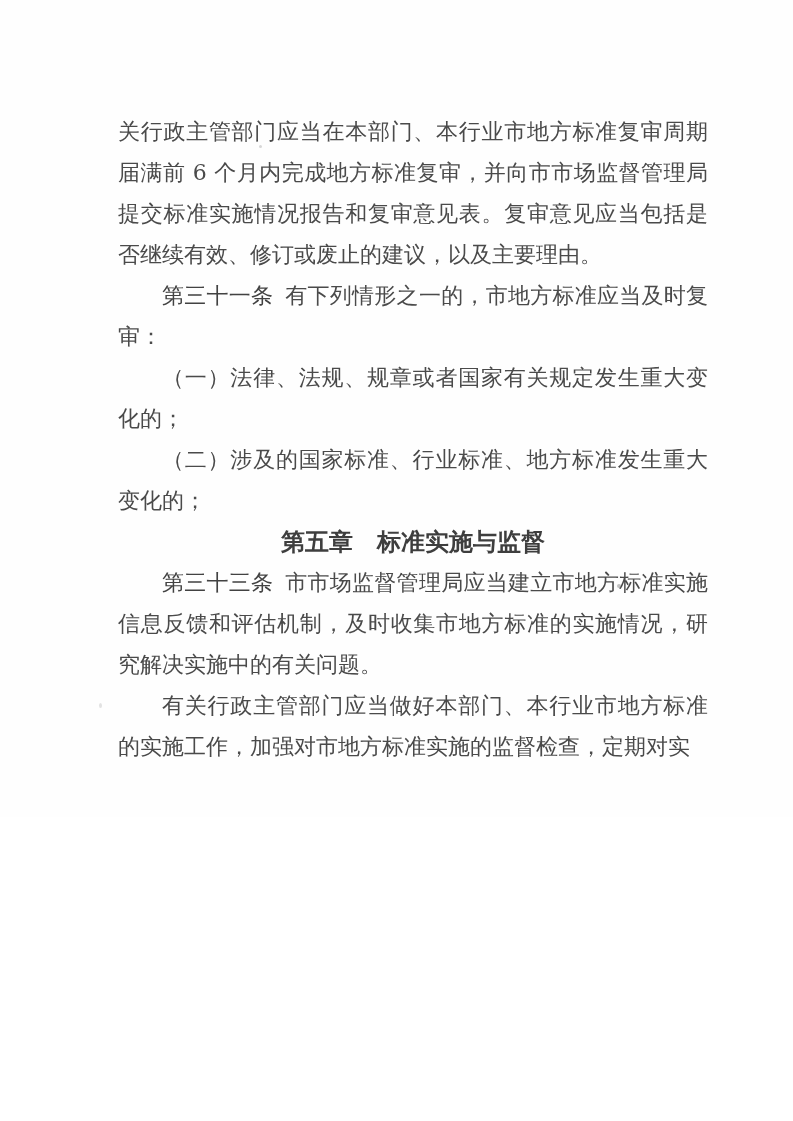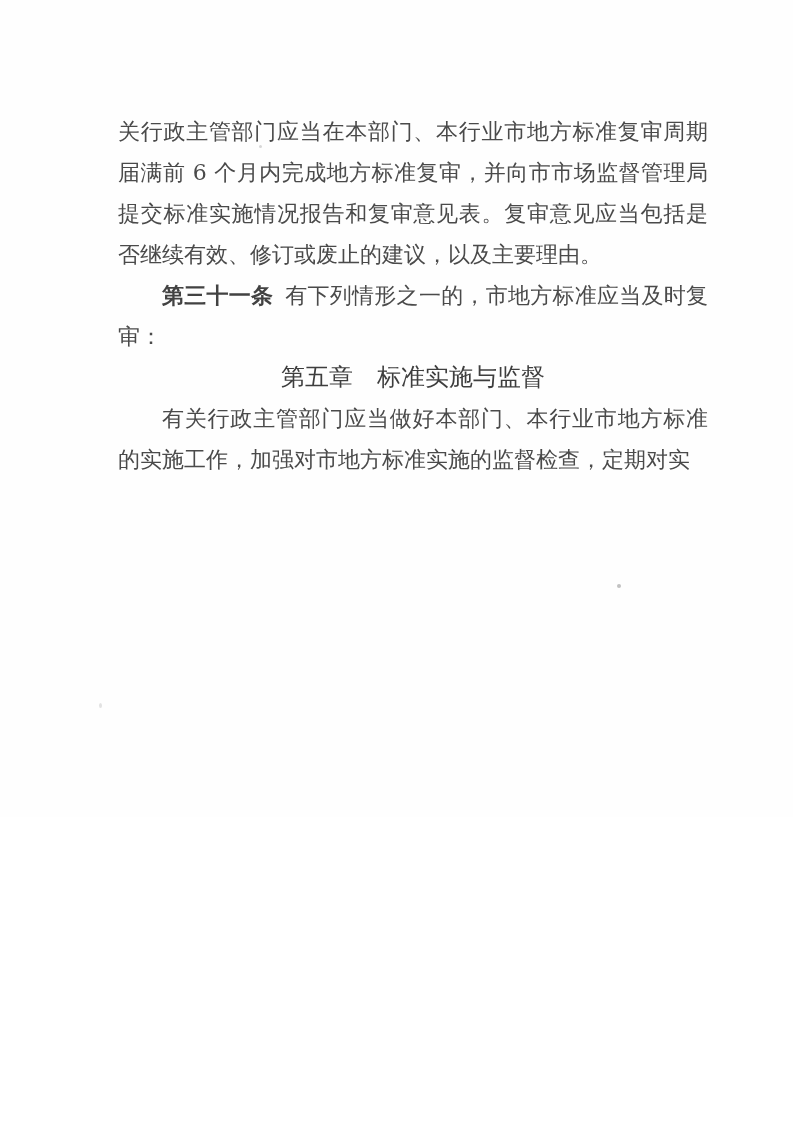--- a/index.html
+++ b/index.html
@@ -27,27 +27,27 @@
     text-justify: inter-ideograph;
   }
   .text-block p {
     margin: 0;
     padding: 0;
   }
   .para-indent {
     text-indent: 44px;
   }
   .article-term {
-    font-weight: bold;
+    font-weight: normal;
     color: #424242;
     margin-right: 12px;
   }
   .chapter-heading {
     text-align: center;
-    font-weight: normal;
+    font-weight: bold;
     font-size: 24px;
     color: #3e3e3e;
     text-indent: 0;
   }
   .page-number {
     position: absolute;
     left: 121px;
     top: 1019px;
     font-size: 17px;
     line-height: 30px;
@@ -79,27 +79,30 @@
 <body>
 
 <div class="page">
 
   <div class="text-block">
 
     <p>关行政主管部门应当在本部门、本行业市地方标准复审周期届满前 6 个月内完成地方标准复审，并向市市场监督管理局提交标准实施情况报告和复审意见表。复审意见应当包括是否继续有效、修订或废止的建议，以及主要理由。</p>
 
     <p class="para-indent"><span class="article-term">第三十一条</span><span>有下列情形之一的，市地方标准应当及时复审：</span></p>
 
+    <p class="para-indent">（一）法律、法规、规章或者国家有关规定发生重大变化的；</p>
 
+    <p class="para-indent">（二）涉及的国家标准、行业标准、地方标准发生重大变化的；</p>
 
 
 
 
     <p class="chapter-heading">第五章　标准实施与监督</p>
 
+    <p class="para-indent"><span class="article-term">第三十三条</span><span>市市场监督管理局应当建立市地方标准实施信息反馈和评估机制，及时收集市地方标准的实施情况，研究解决实施中的有关问题。</span></p>
 
     <p class="para-indent">有关行政主管部门应当做好本部门、本行业市地方标准的实施工作，加强对市地方标准实施的监督检查，定期对实</p>
 
   </div>
 
   <div class="page-number">— 10 —</div>
 
   <div class="speckle speckle-1"></div>
   <div class="speckle speckle-2"></div>
   <div class="speckle speckle-3"></div>

